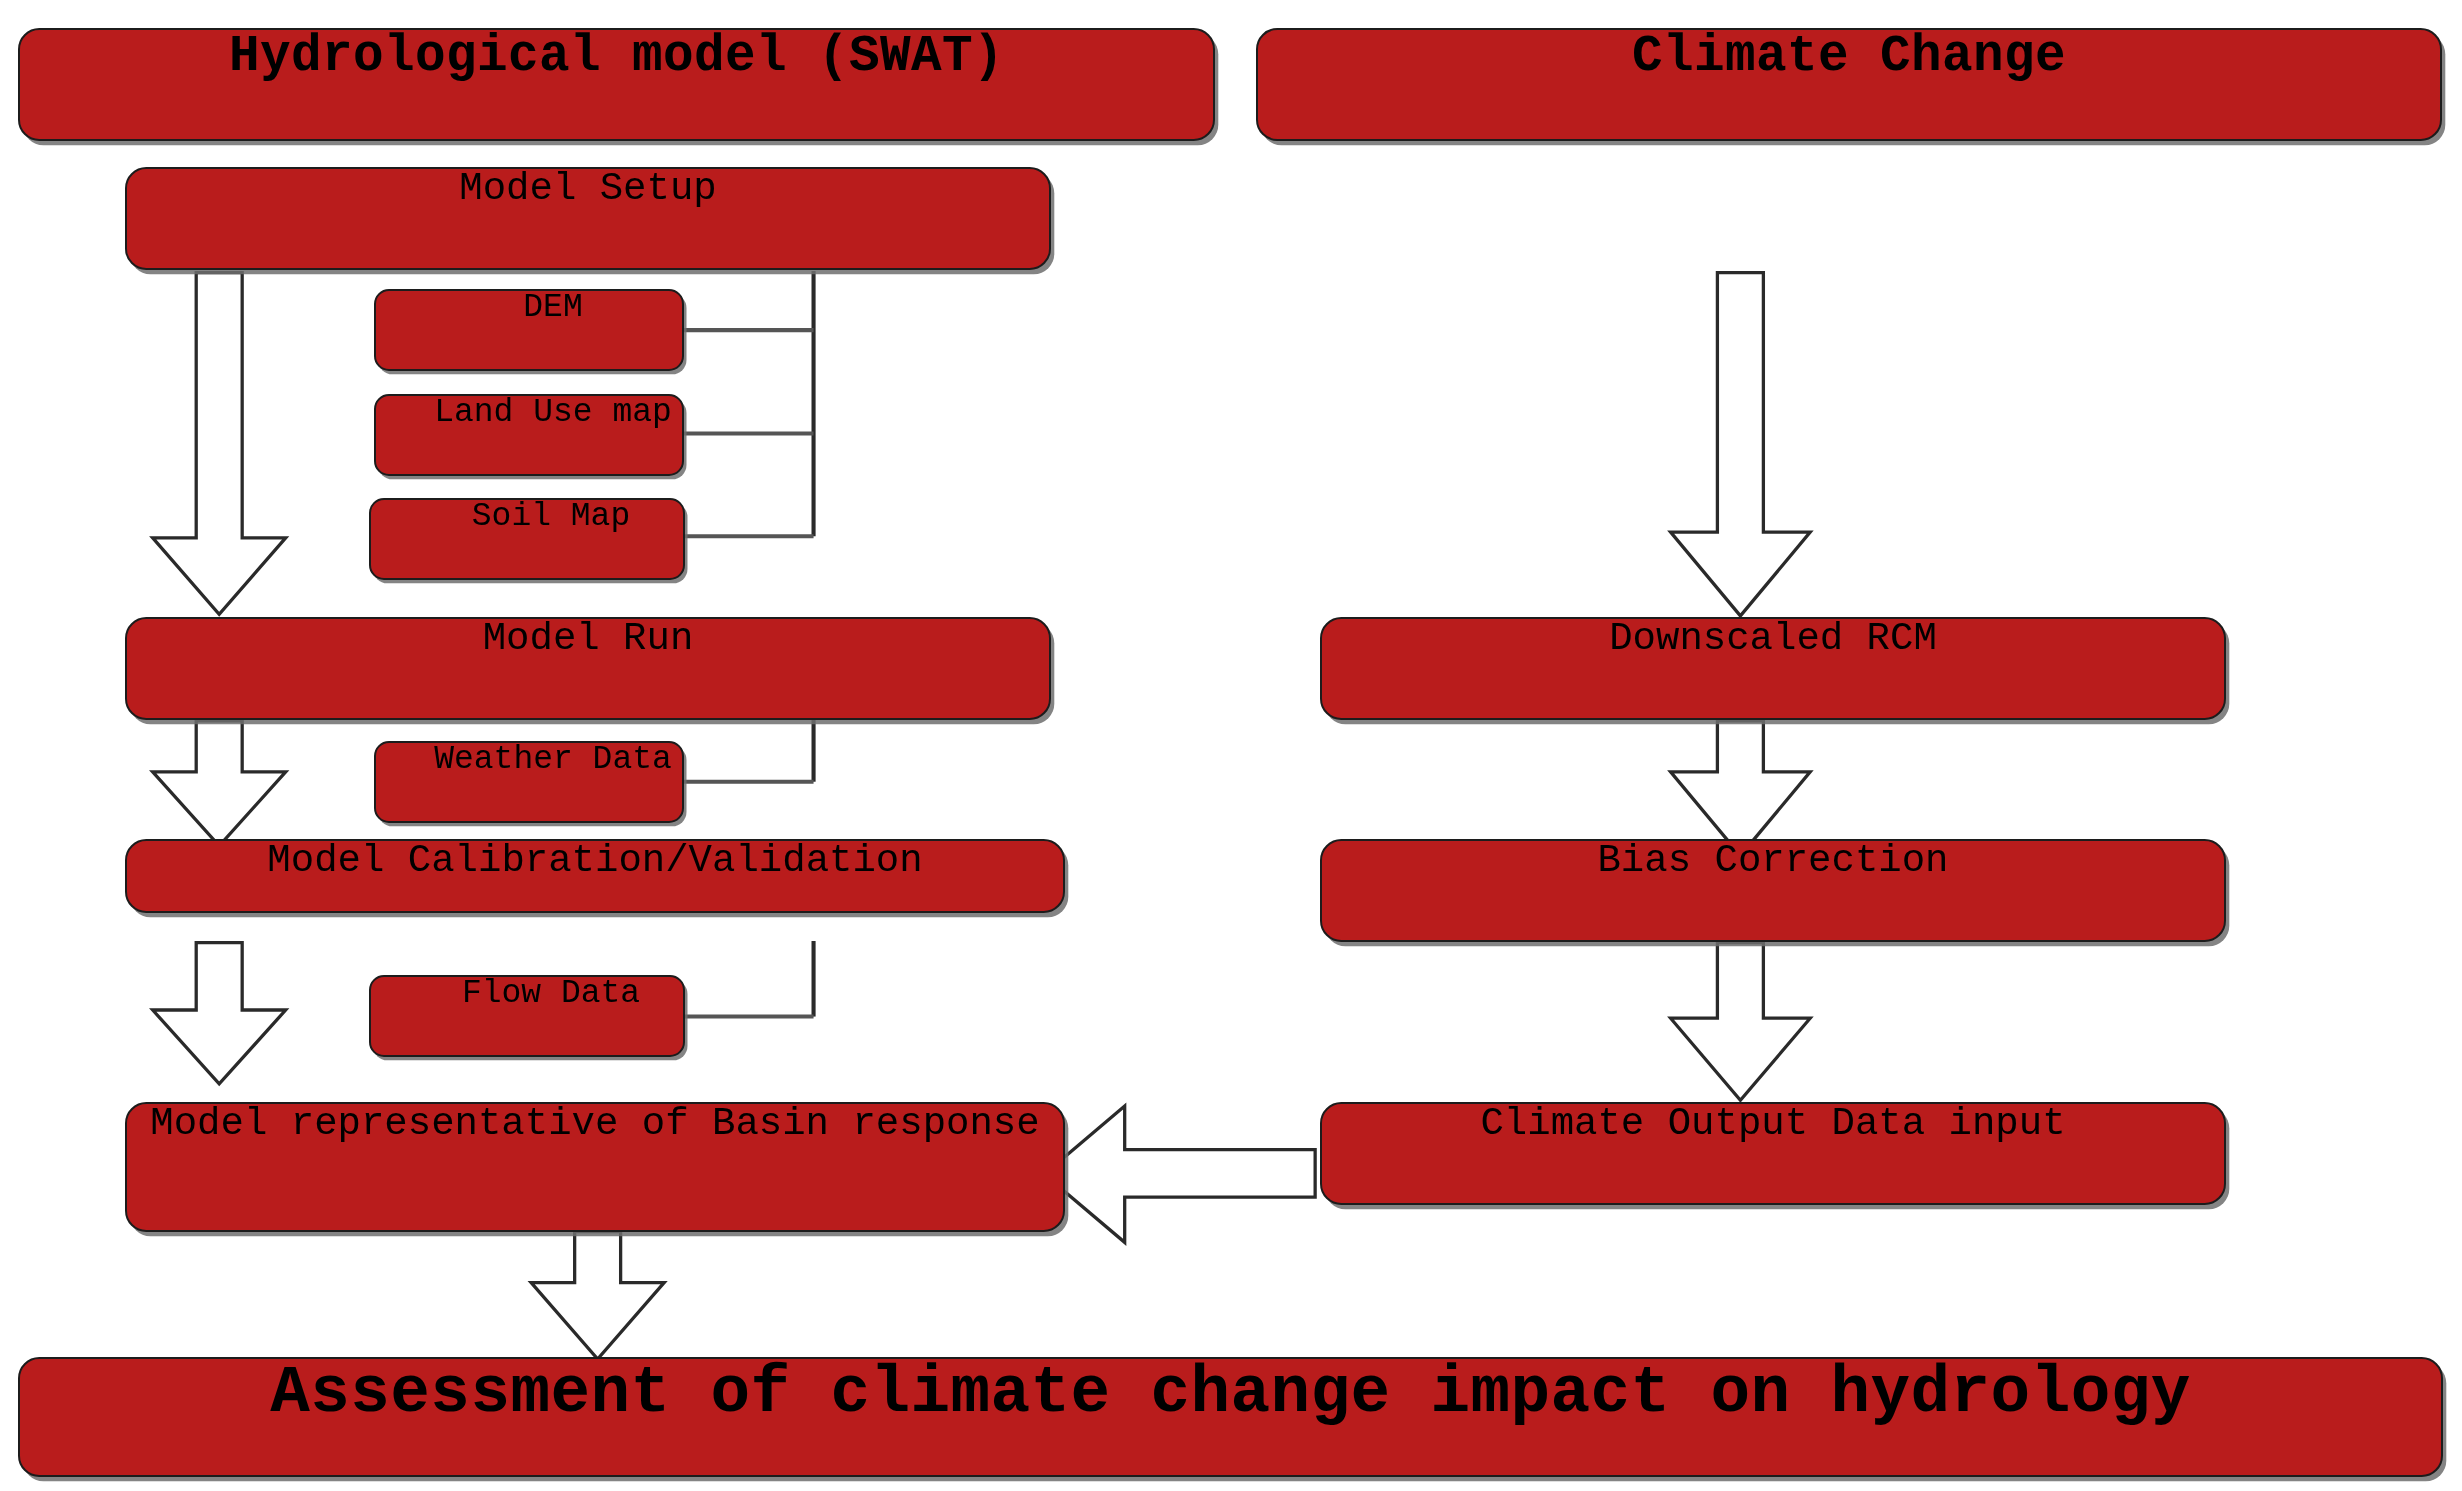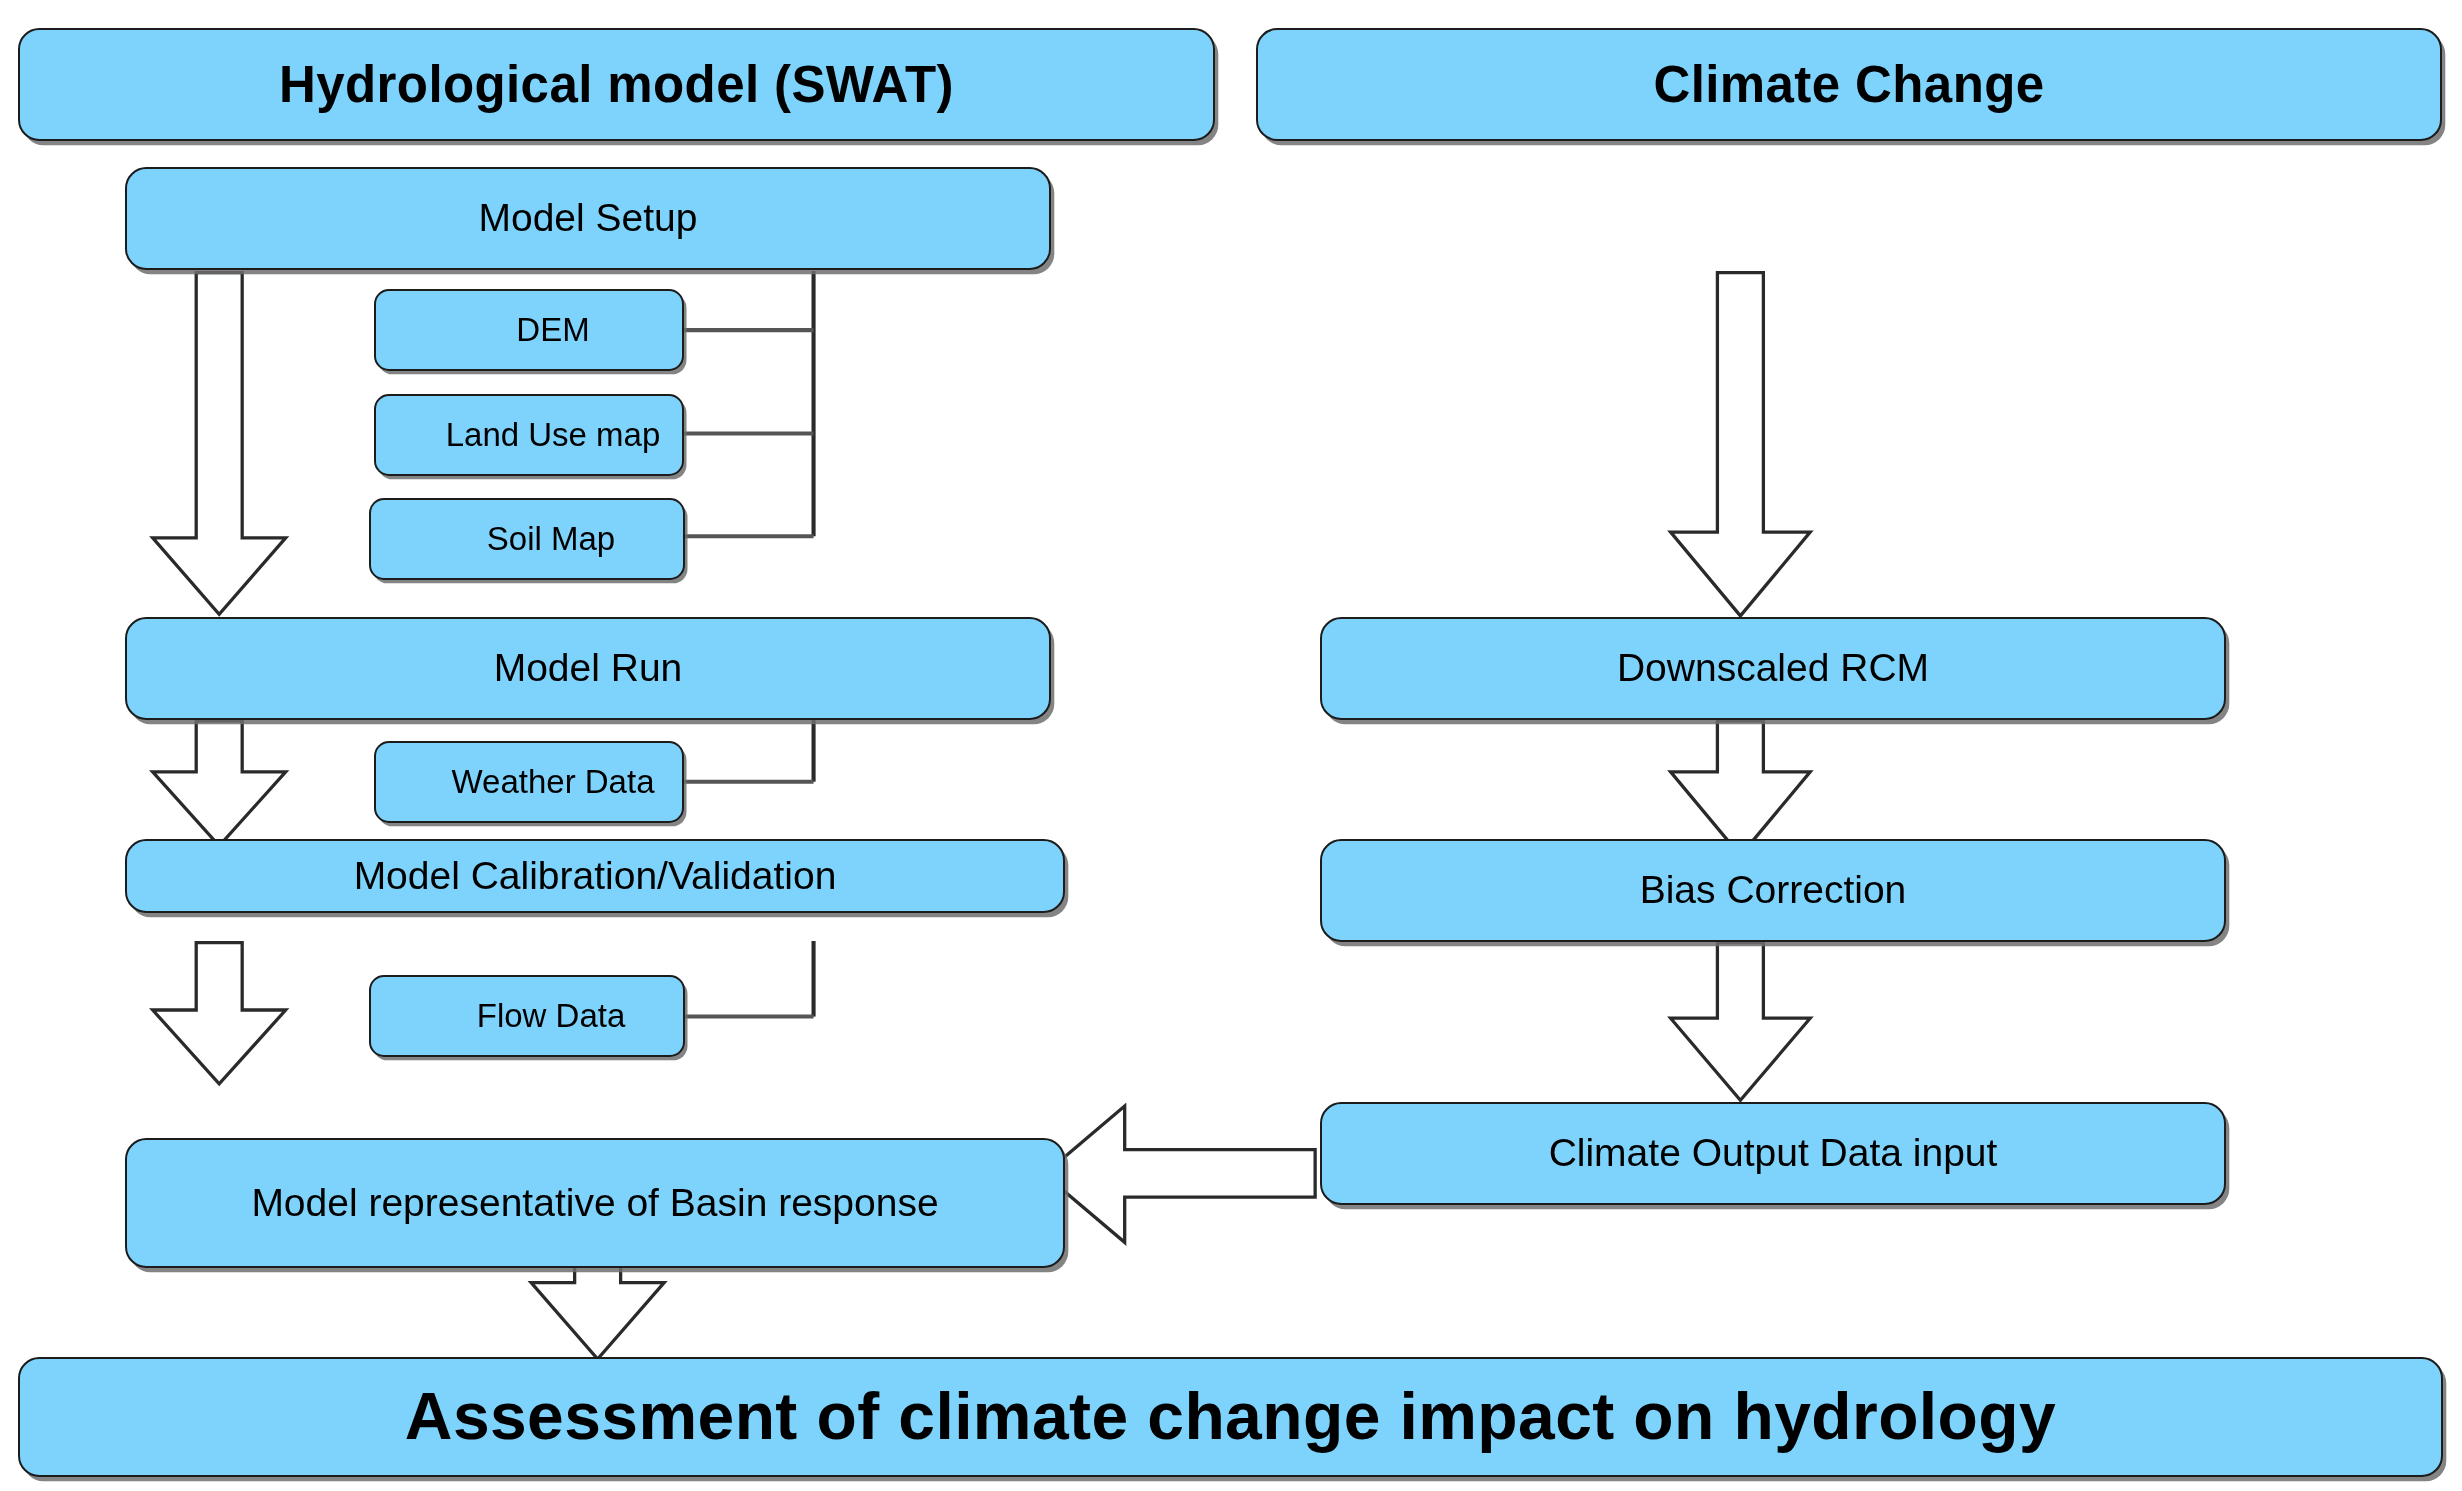--- a/index.html
+++ b/index.html
@@ -17,30 +17,30 @@
   }
   svg.layer {
     position: absolute;
     inset: 0;
     width: 2462px;
     height: 1492px;
   }
   .node-box {
     position: absolute;
     box-sizing: border-box;
-    background: #7dd3fc;
+    background: #b91c1c;
     border: 2.5px solid #1c1c1c;
     border-radius: 21.3px;
     display: flex;
-    align-items: center;
+    align-items: flex-start;
     justify-content: center;
     text-align: center;
     color: #000000;
     box-shadow: 4.1px 5px 0 -0.8px rgba(110,110,110,0.85);
-    font-family: Liberation Sans, sans-serif;
+    font-family: Liberation Mono, monospace;
   }
   .node-box.small {
     border-width: 2.5px;
     border-radius: 15px;
     box-shadow: 3.3px 4.1px 0 -0.8px rgba(110,110,110,0.85);
     padding-left: 48px;
   }
   .node-label {
     display: block;
     line-height: 1.05;
@@ -127,21 +127,21 @@
   </div>
 
   <div class="node-box main-box" style="left:125px; top:839px; width:940px; height:74px;">
     <span class="node-label">Model Calibration/Validation</span>
   </div>
 
   <div class="node-box small sub-box" style="left:369px; top:975px; width:316px; height:82px;">
     <span class="node-label">Flow Data</span>
   </div>
 
-  <div class="node-box main-box" style="left:125px; top:1102px; width:940px; height:130px;margin-top:36px;">
+  <div class="node-box main-box" style="left:125px; top:1102px; width:940px; height:130px;">
     <span class="node-label">Model representative of Basin response</span>
   </div>
 
   <div class="node-box header-box" style="left:1256px; top:28px; width:1186px; height:113px;">
     <span class="node-label">Climate Change</span>
   </div>
 
 
   <div class="node-box main-box" style="left:1320px; top:617px; width:906px; height:103px;">
     <span class="node-label">Downscaled RCM</span>

